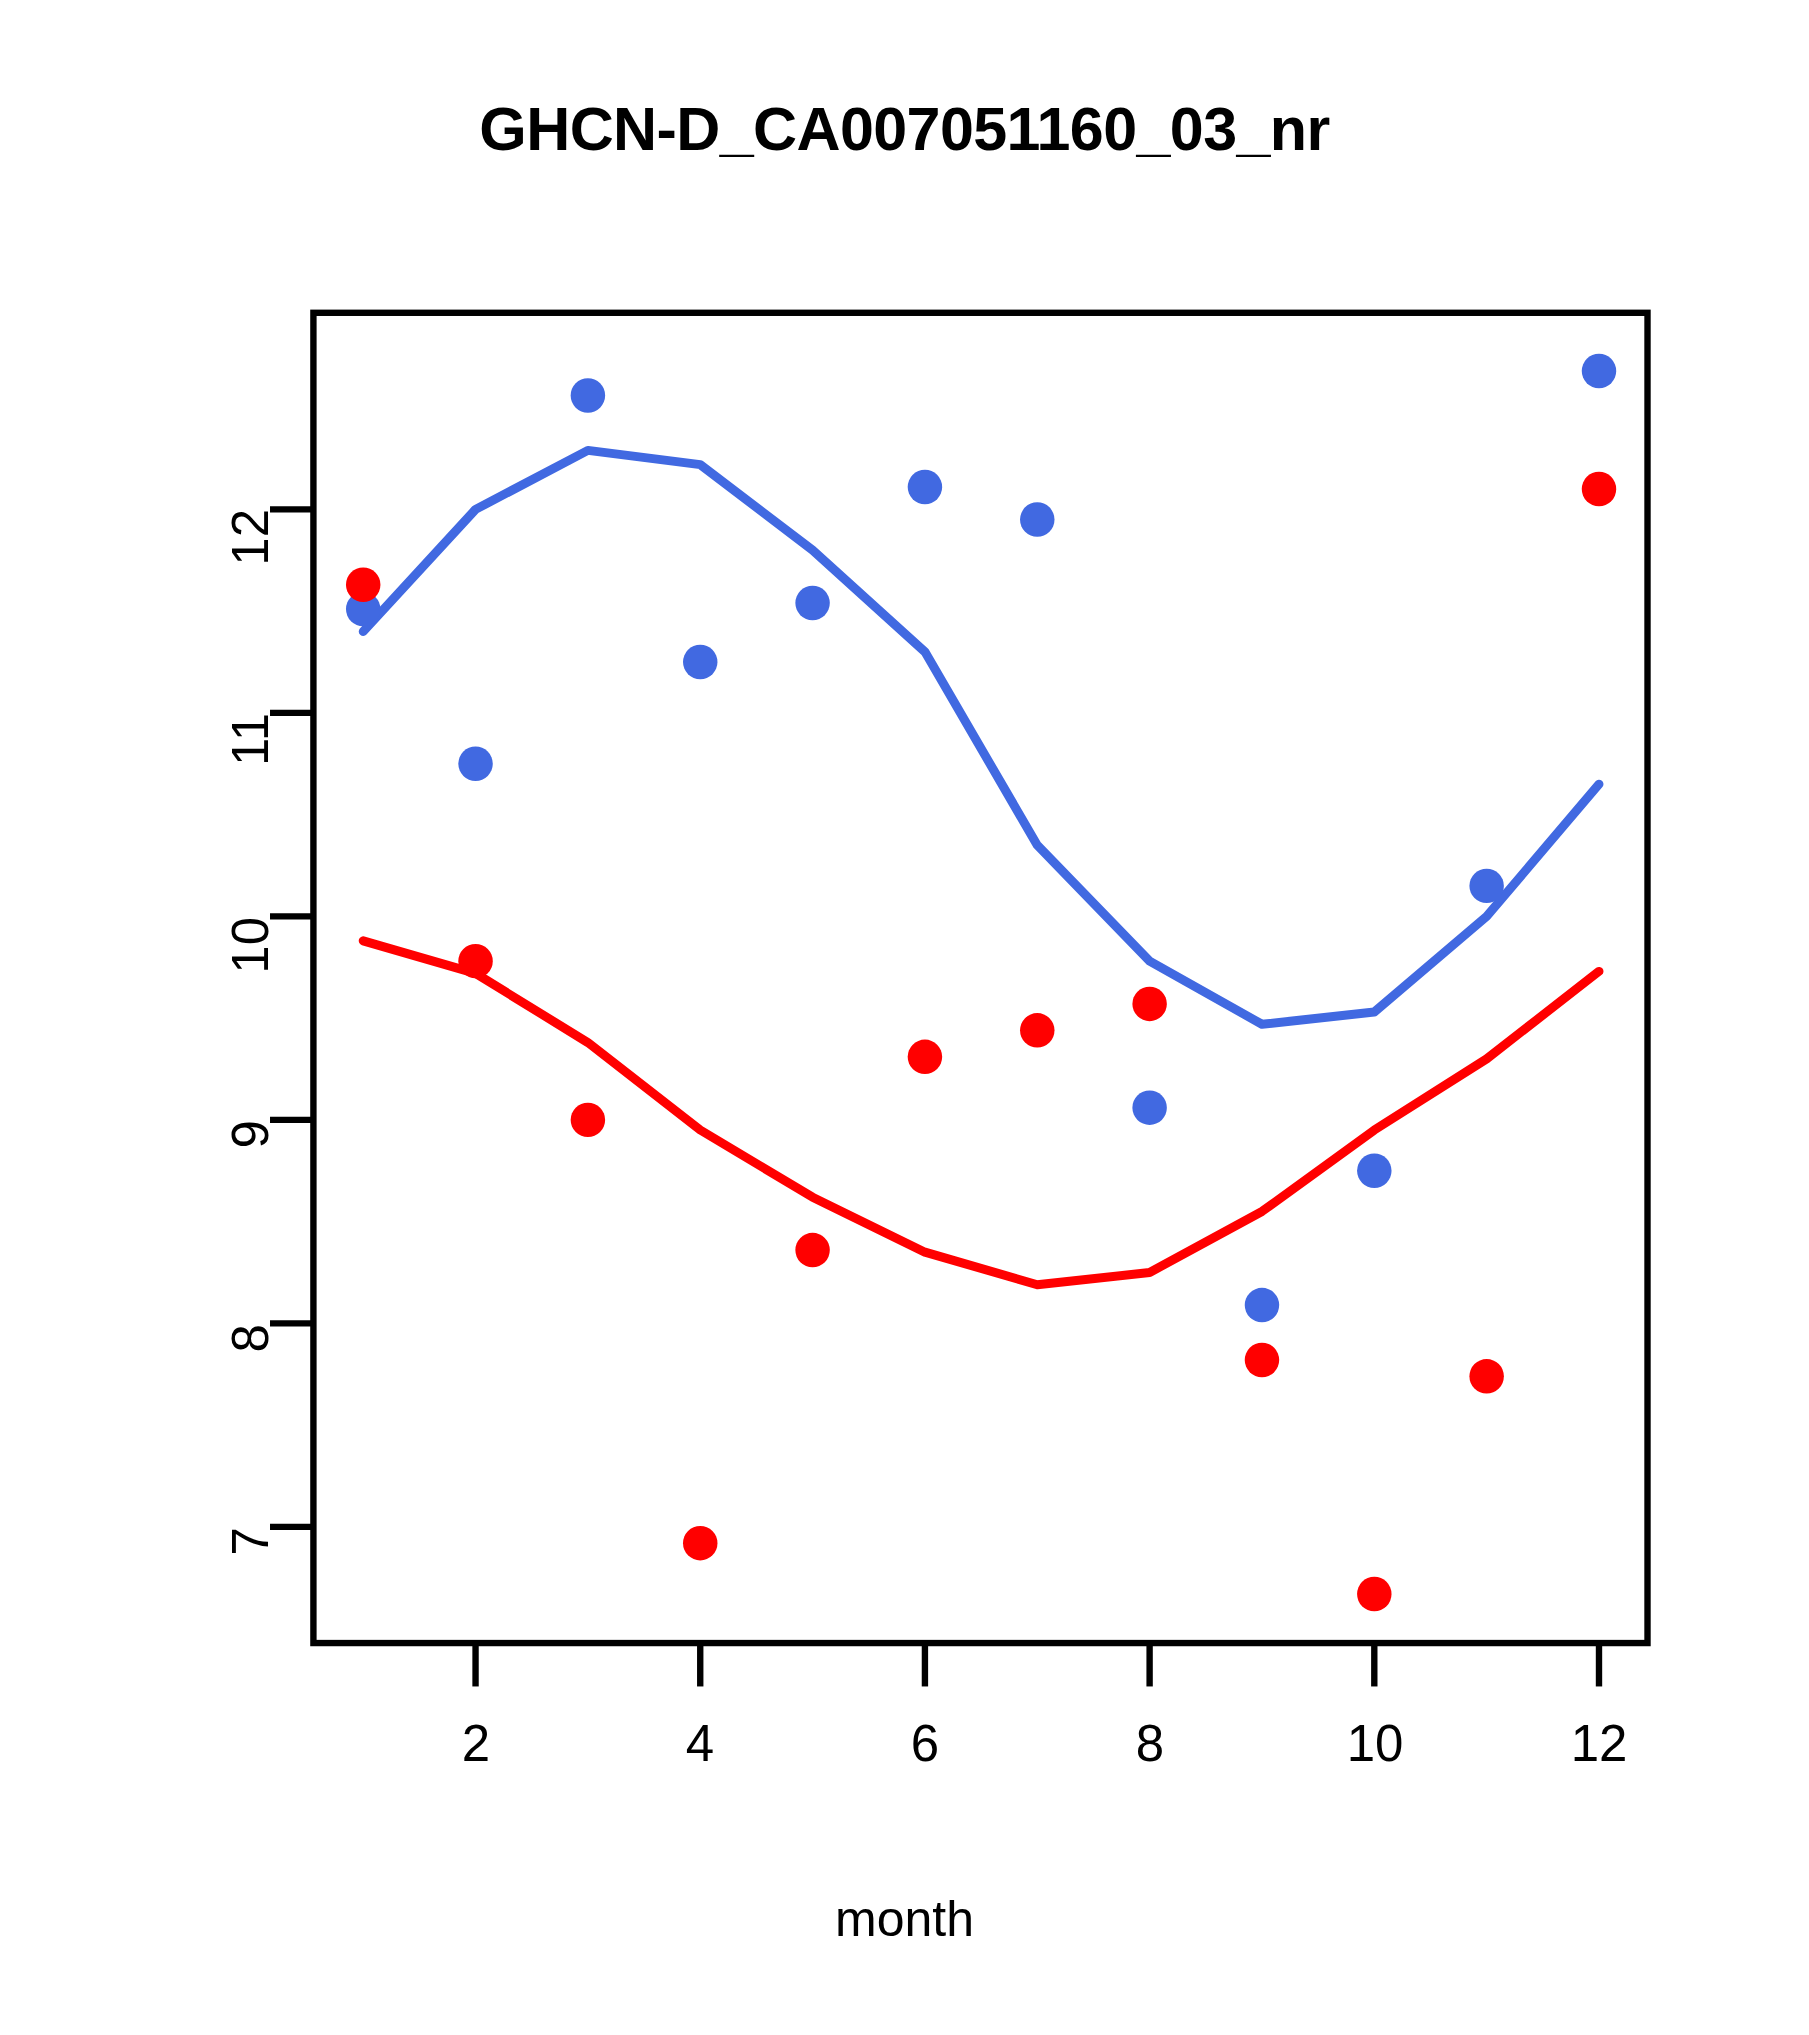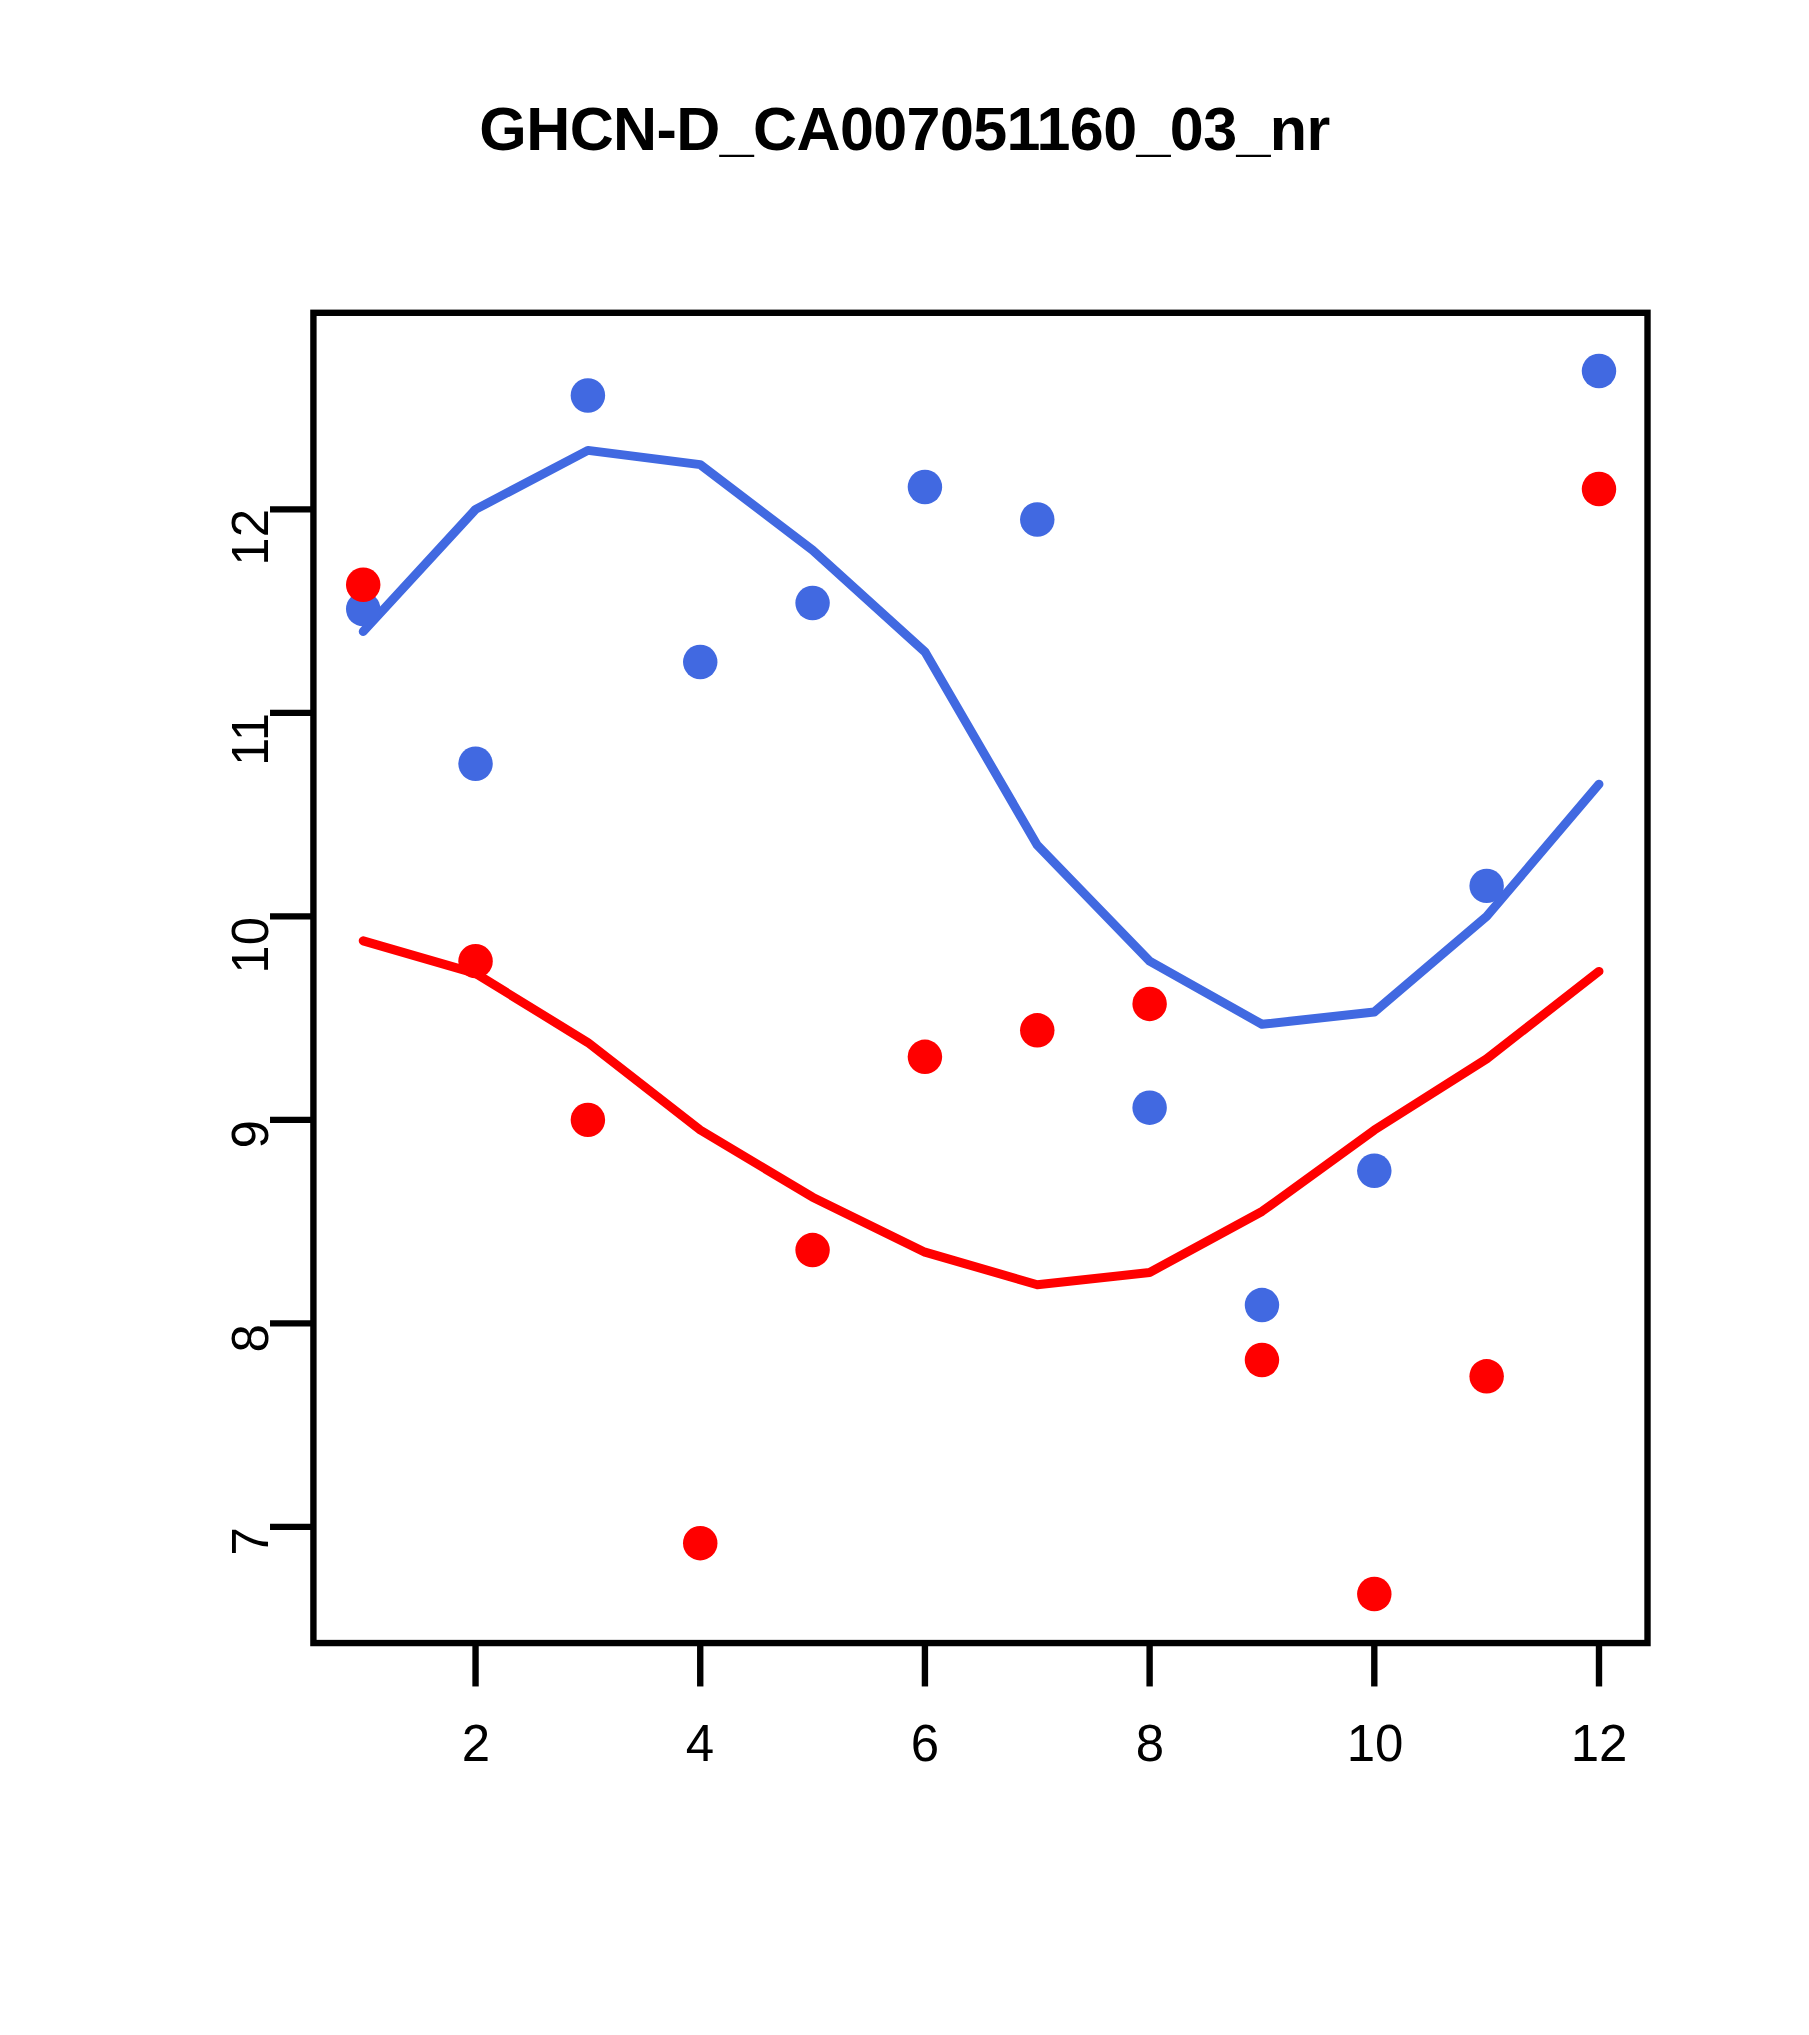--- a/index.html
+++ b/index.html
@@ -129,15 +129,16 @@
     </div>
   <div id="y-tick-labels">
       <div class="tick-label-y" style="left: 250px; top: 1527px;">7</div>
       <div class="tick-label-y" style="left: 250px; top: 1324px;">8</div>
       <div class="tick-label-y" style="left: 250px; top: 1120px;">9</div>
       <div class="tick-label-y" style="left: 250px; top: 917px;">10</div>
       <div class="tick-label-y" style="left: 250px; top: 713px;">11</div>
       <div class="tick-label-y" style="left: 250px; top: 509px;">12</div>
     </div>
 
+  <div id="x-axis-label">month</div>
 
 </div>
 
 
 </body></html>

